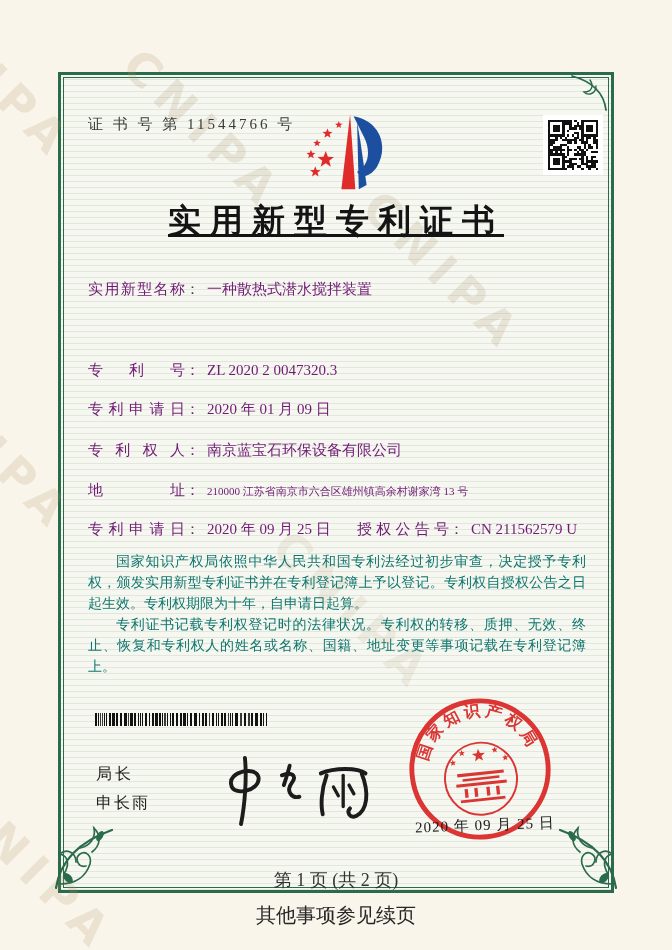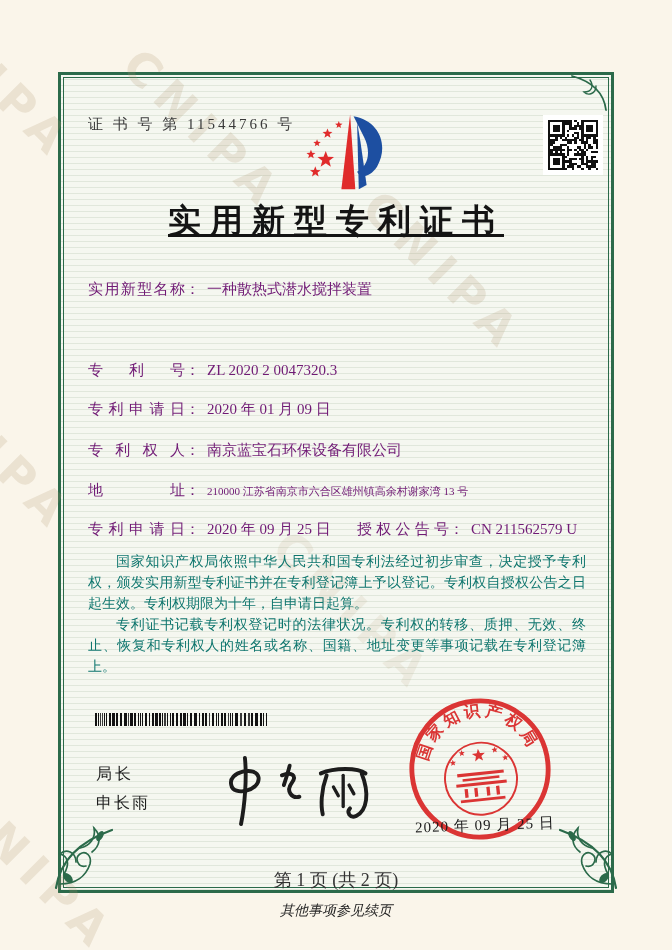--- a/index.html
+++ b/index.html
@@ -40,21 +40,21 @@
     text-align:justify;color:#0f766e;}
   .paras p{margin:0;text-indent:2em;}
   .barcode{left:95px;top:712px;width:172px;height:13px;}
   .sig-title{left:96px;top:764px;font-size:16px;letter-spacing:3px;color:#1e1e1e;}
   .sig-name{left:96px;top:793px;font-size:16px;letter-spacing:2px;color:#1e1e1e;text-align:right;}
   .signature{left:206px;top:748px;}
   .seal{left:407px;top:696px;width:146px;height:146px;transform:rotate(-6deg);opacity:0.92;}
   .seal-date{left:414px;top:816px;width:142px;text-align:center;font-size:15px;
     letter-spacing:1px;color:#1c1c1c;transform:rotate(-2deg);z-index:4;}
   .page-info{left:58px;top:868px;width:556px;text-align:center;font-size:18px;color:#333;}
-  .foot-note{left:0;top:902px;width:672px;text-align:center;font-size:14px;color:#262626;font-style:italic;}
+  .foot-note{left:0;top:902px;width:672px;text-align:center;font-size:20px;color:#262626;}
   .orn{position:absolute;z-index:3;}
 </style>
 </head>
 <body>
 
 <div class="frame"></div>
 
 <div class="watermark" style="left:-60px;top:-12px;">CNIPA</div>
 <div class="watermark" style="left:150px;top:38px;">CNIPA</div>
 <div class="watermark" style="left:390px;top:180px;">CNIPA</div>

